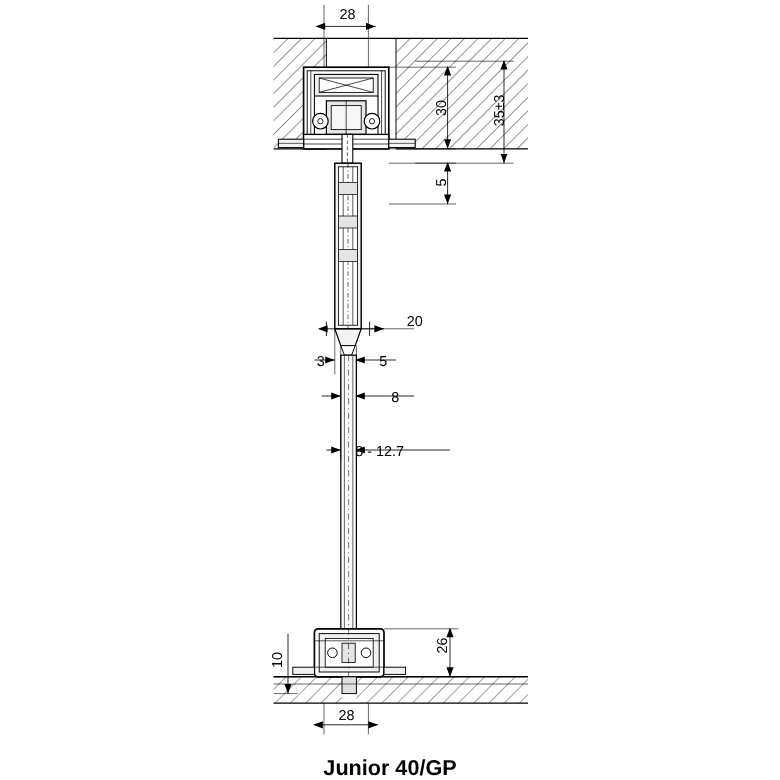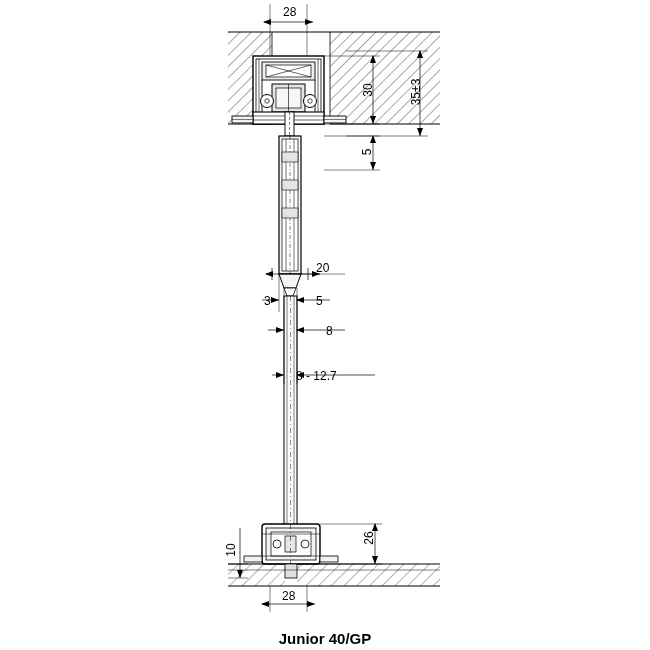--- a/index.html
+++ b/index.html
@@ -39,21 +39,21 @@
   .dim-label.rot {
     transform-origin: 50% 50%;
     transform: rotate(-90deg);
   }
   .caption {
     position: absolute;
     left: 0;
     width: 650px;
     text-align: center;
     font-family: "Liberation Sans", sans-serif;
-    font-size: 15px;
+    font-size: 18px;
     font-weight: bold;
     color: #000;
   }
 </style>
 </head>
 <body>
 
 <div id="stage">
 
   <svg id="drawing" viewBox="0 0 650 650">
@@ -220,21 +220,21 @@
       <line x1="270" y1="586" x2="270" y2="612" stroke-width="0.5"></line>
       <line x1="307" y1="586" x2="307" y2="612" stroke-width="0.5"></line>
       <line x1="262" y1="604" x2="315" y2="604" stroke-width="0.7" marker-start="url(#arrStart)" marker-end="url(#arrEnd)"></line>
     </g>
   </svg>
 
   <div class="dim-label" style="left:283px; top:6px;">28</div>
   <div class="dim-label rot" style="left:361px; top:84px;">30</div>
   <div class="dim-label rot" style="left:403px; top:86px;">35±3</div>
   <div class="dim-label rot" style="left:364px; top:146px;">5</div>
-  <div class="dim-label" style="left:316px; top:262px;">20</div>
+  <div class="dim-label" style="left:339px; top:262px;">20</div>
   <div class="dim-label" style="left:264px; top:295px;">3</div>
   <div class="dim-label" style="left:316px; top:295px;">5</div>
   <div class="dim-label" style="left:326px; top:325px;">8</div>
   <div class="dim-label" style="left:296px; top:370px;">8 - 12.7</div>
   <div class="dim-label rot" style="left:362px; top:532px;">26</div>
   <div class="dim-label rot" style="left:224px; top:544px;">10</div>
   <div class="dim-label" style="left:282px; top:590px;">28</div>
 
   <div class="caption" style="top:630px;">Junior 40/GP</div>
 

